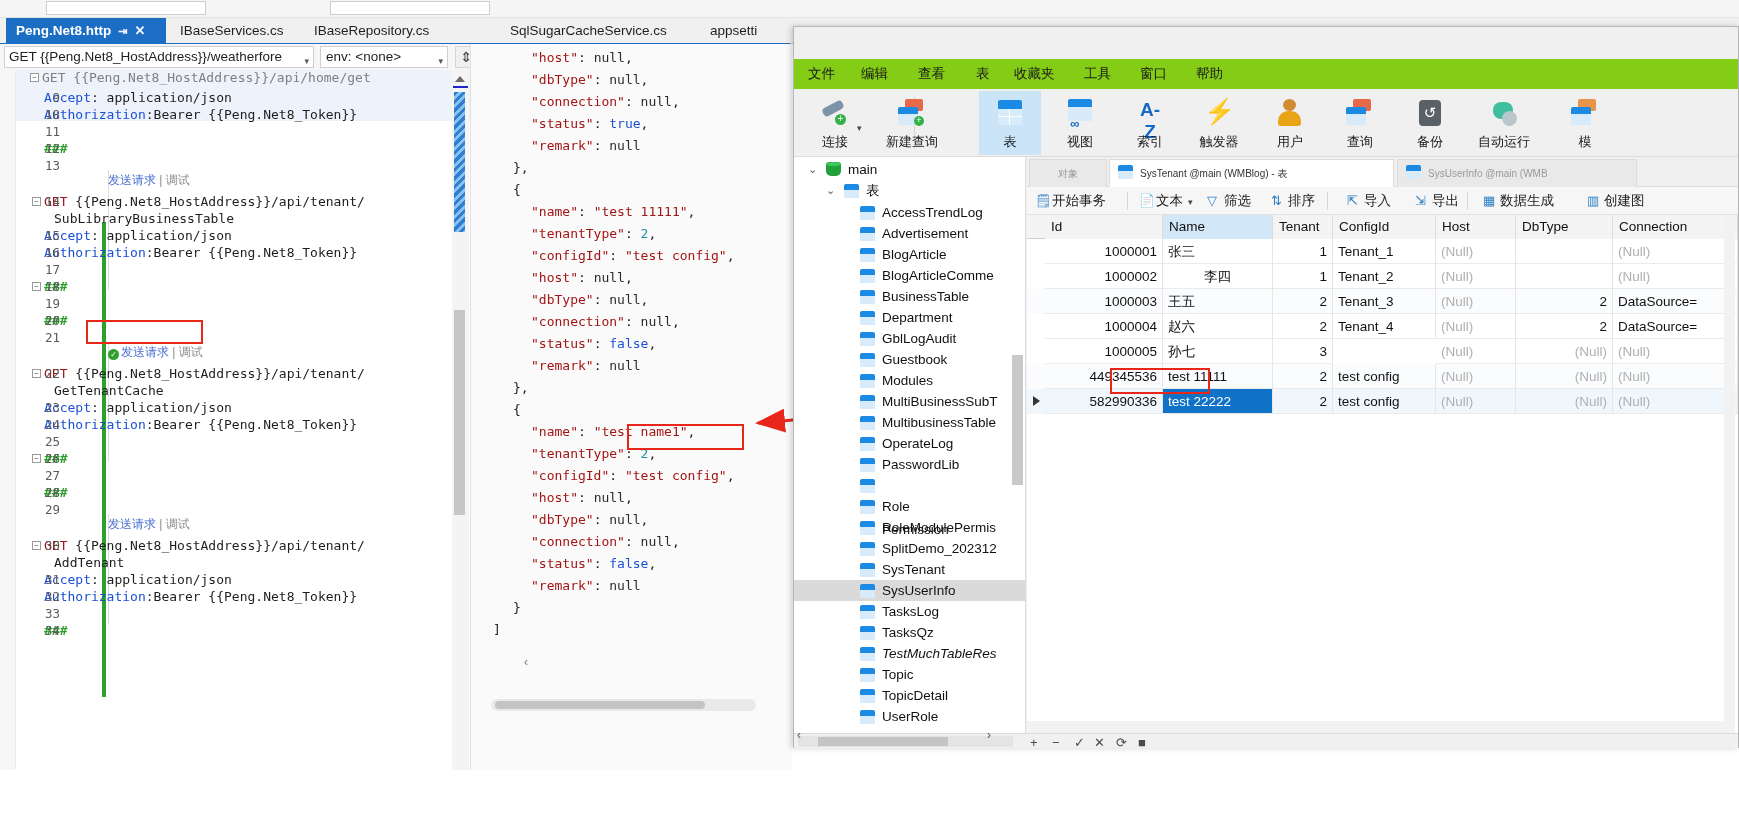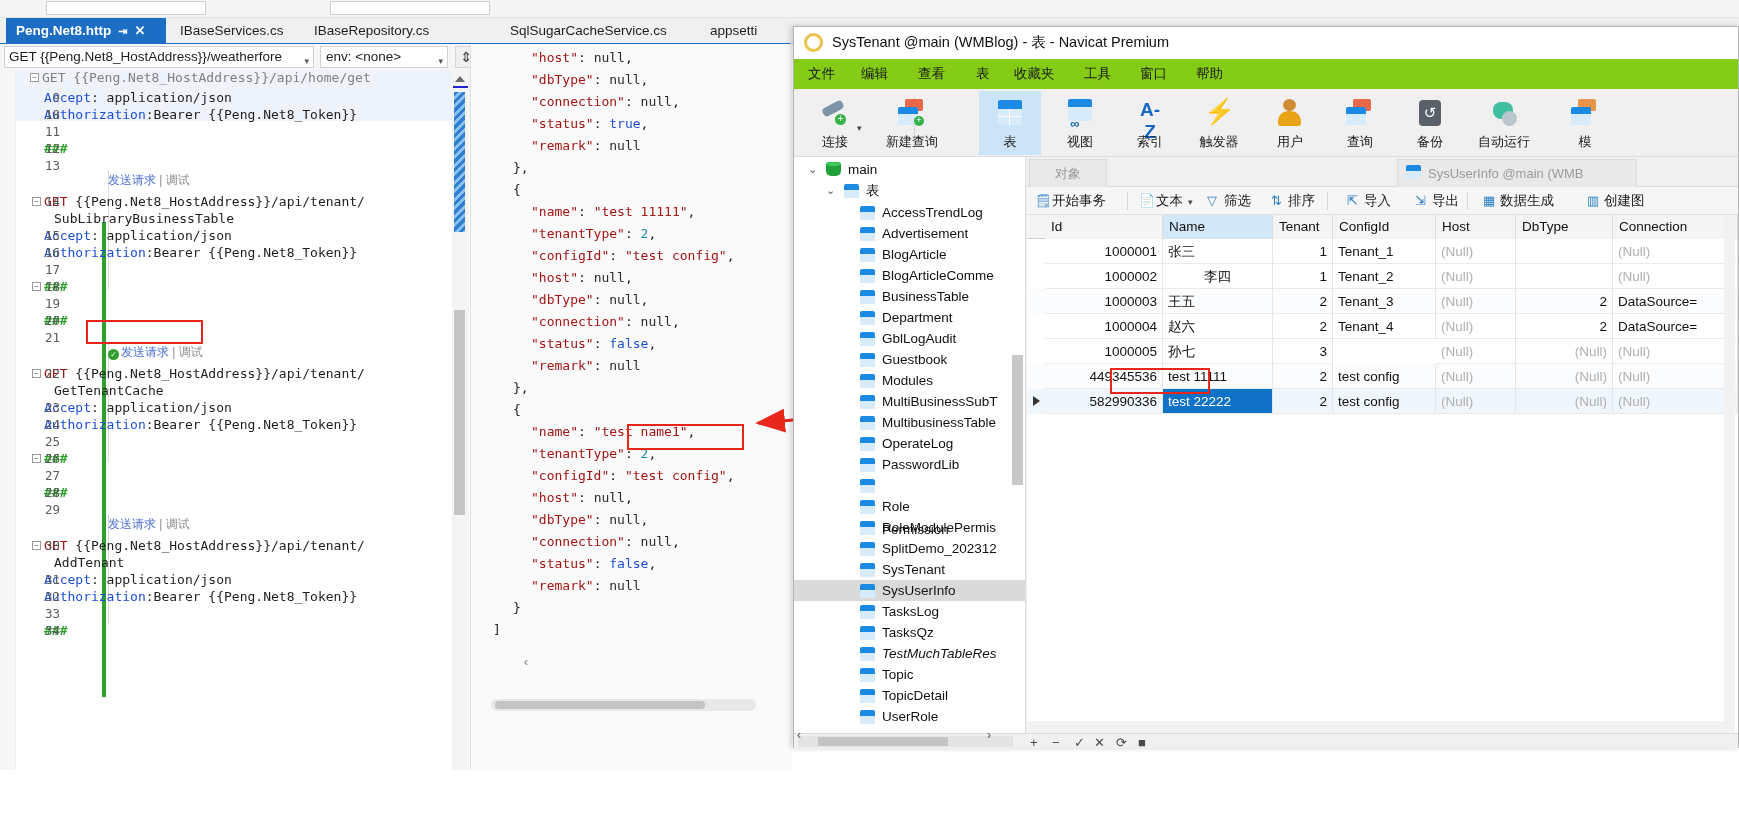--- a/index.html
+++ b/index.html
@@ -107,21 +107,21 @@
   .tnode.sel{background:#dadada;}
   .tnode .chev{position:absolute;font-size:11px;color:#5a5a5a;}
   .tnode .tl{position:absolute;}
   .tcyl{position:absolute;width:15px;height:14px;top:3px;border-radius:3px 3px 5px 5px;background:#22a03c;}
   .tcyl:after{content:"";position:absolute;left:0;top:0;width:15px;height:4px;border-radius:50%;background:#3ec95a;}
   #tree-scroll{position:absolute;left:218px;top:198px;width:11px;height:130px;background:#c8c8c8;}
   #tree-up{position:absolute;left:233px;top:136px;font-size:12px;color:#555;}
 
   
   #nv-objtabs{position:absolute;left:233px;top:130px;width:711px;height:30px;background:#f0f0f0;border-bottom:1px solid #dcdcdc;}
-  .objtab{position:absolute;top:2px;height:28px;line-height:28px;font-size:13px;padding:0 12px;color:#333;white-space:nowrap;}
+  .objtab{position:absolute;top:2px;height:28px;line-height:28px;font-size:10px;padding:0 12px;color:#333;white-space:nowrap;}
   .objtab.plain{background:#e9e9e9;color:#9a9a9a;border:1px solid #dcdcdc;border-bottom:none;}
   .objtab.active{background:#fff;border:1px solid #dcdcdc;border-bottom:1px solid #fff;}
   .objtab .ti{position:absolute;left:8px;top:5px;}
 
   
   #nv-gridbar{position:absolute;left:233px;top:160px;width:711px;height:28px;background:#f6f6f6;border-bottom:1px solid #e2e2e2;}
   .gb{position:absolute;top:3px;height:22px;line-height:22px;font-size:13.5px;color:#1a1a1a;white-space:nowrap;}
   .gbsep{position:absolute;top:5px;width:1px;height:18px;background:#d6d6d6;}
 
   
@@ -319,24 +319,20 @@
   <defs>
     <marker id="ah" markerWidth="10" markerHeight="8" refX="9" refY="4" orient="auto">
       <polygon points="0 0, 10 4, 0 8" fill="#e8271a"></polygon>
     </marker>
   </defs>
   <line x1="468" y1="13" x2="18" y2="53" stroke="#e8271a" stroke-width="3" marker-end="url(#ah)"></line>
 </svg>
 
 <div id="navicat">
 
-  <div id="nv-title">
-    <div class="ico"></div>
-    <div class="txt">SysTenant @main (WMBlog) - 表 - Navicat Premium</div>
-  </div>
 
   <div id="nv-menu">
       <div class="nv-menu-item" style="left:10px;">文件</div>
       <div class="nv-menu-item" style="left:63px;">编辑</div>
       <div class="nv-menu-item" style="left:120px;">查看</div>
       <div class="nv-menu-item" style="left:178px;">表</div>
       <div class="nv-menu-item" style="left:216px;">收藏夹</div>
       <div class="nv-menu-item" style="left:286px;">工具</div>
       <div class="nv-menu-item" style="left:342px;">窗口</div>
       <div class="nv-menu-item" style="left:398px;">帮助</div>
@@ -587,20 +583,23 @@
           <div style="position:absolute;left:0;top:6px;width:15px;height:8px;background:#d7ebfb"></div>
         </span>
         <span class="tl" style="left:88px;">UserRole</span>
       </div>
       <div id="tree-scroll"></div>
     </div>
   <div id="tree-up">⌃</div>
 
   <div id="nv-objtabs">
       <div class="objtab plain" style="left:2px;width:78px;text-align:center;"><span>对象</span></div>
+      <div class="objtab active" style="left:82px;width:285px;padding-left:30px;"><span class="ti" style="width:15px;height:14px;border-radius:2px;background:#1a8ae5;">
+          <div style="position:absolute;left:0;top:6px;width:15px;height:8px;background:#d7ebfb"></div>
+        </span><span>SysTenant @main (WMBlog) - 表</span></div>
       <div class="objtab plain" style="left:370px;width:240px;padding-left:30px;"><span class="ti" style="width:15px;height:14px;border-radius:2px;background:#1a8ae5;">
           <div style="position:absolute;left:0;top:6px;width:15px;height:8px;background:#d7ebfb"></div>
         </span><span>SysUserInfo @main (WMB</span></div>
     </div>
   <div id="nv-gridbar">
       <div class="gb" style="left:8px;"><span style="display:inline-block;width:17px;color:#2a7fc4;font-size:13px;">🗒</span><span>开始事务</span></div>
       <div class="gb" style="left:112px;"><span style="display:inline-block;width:17px;color:#2a7fc4;font-size:13px;">📄</span><span>文本</span><span style="margin-left:5px;font-size:9px;color:#444;">▾</span></div>
       <div class="gb" style="left:180px;"><span style="display:inline-block;width:17px;color:#2a7fc4;font-size:13px;">▽</span><span>筛选</span></div>
       <div class="gb" style="left:244px;"><span style="display:inline-block;width:17px;color:#2a7fc4;font-size:13px;">⇅</span><span>排序</span></div>
       <div class="gb" style="left:320px;"><span style="display:inline-block;width:17px;color:#2a7fc4;font-size:13px;">⇱</span><span>导入</span></div>

